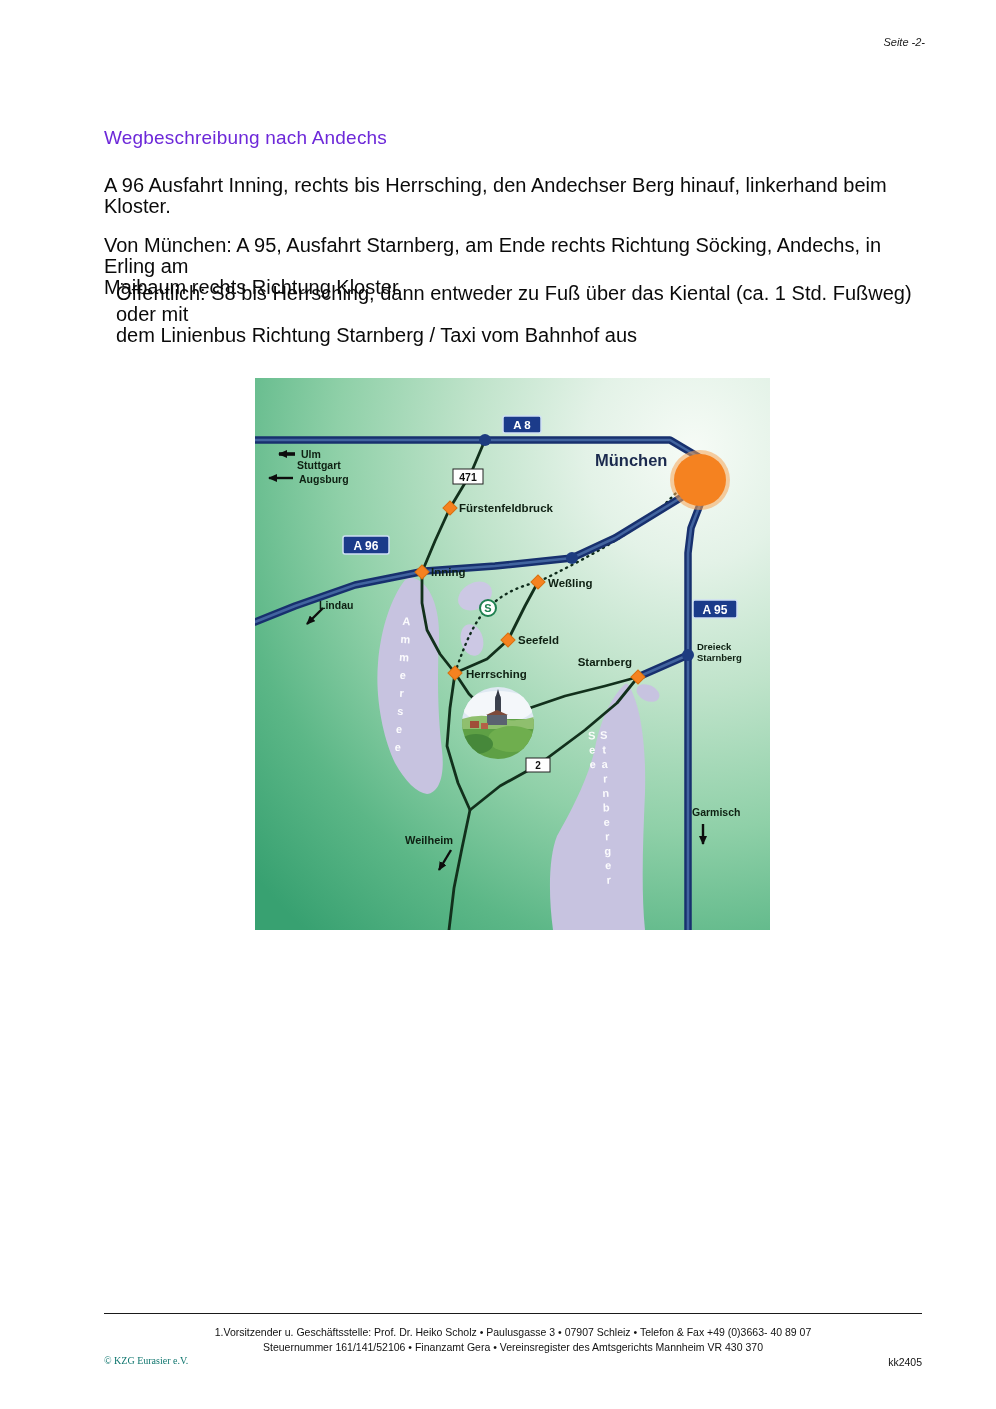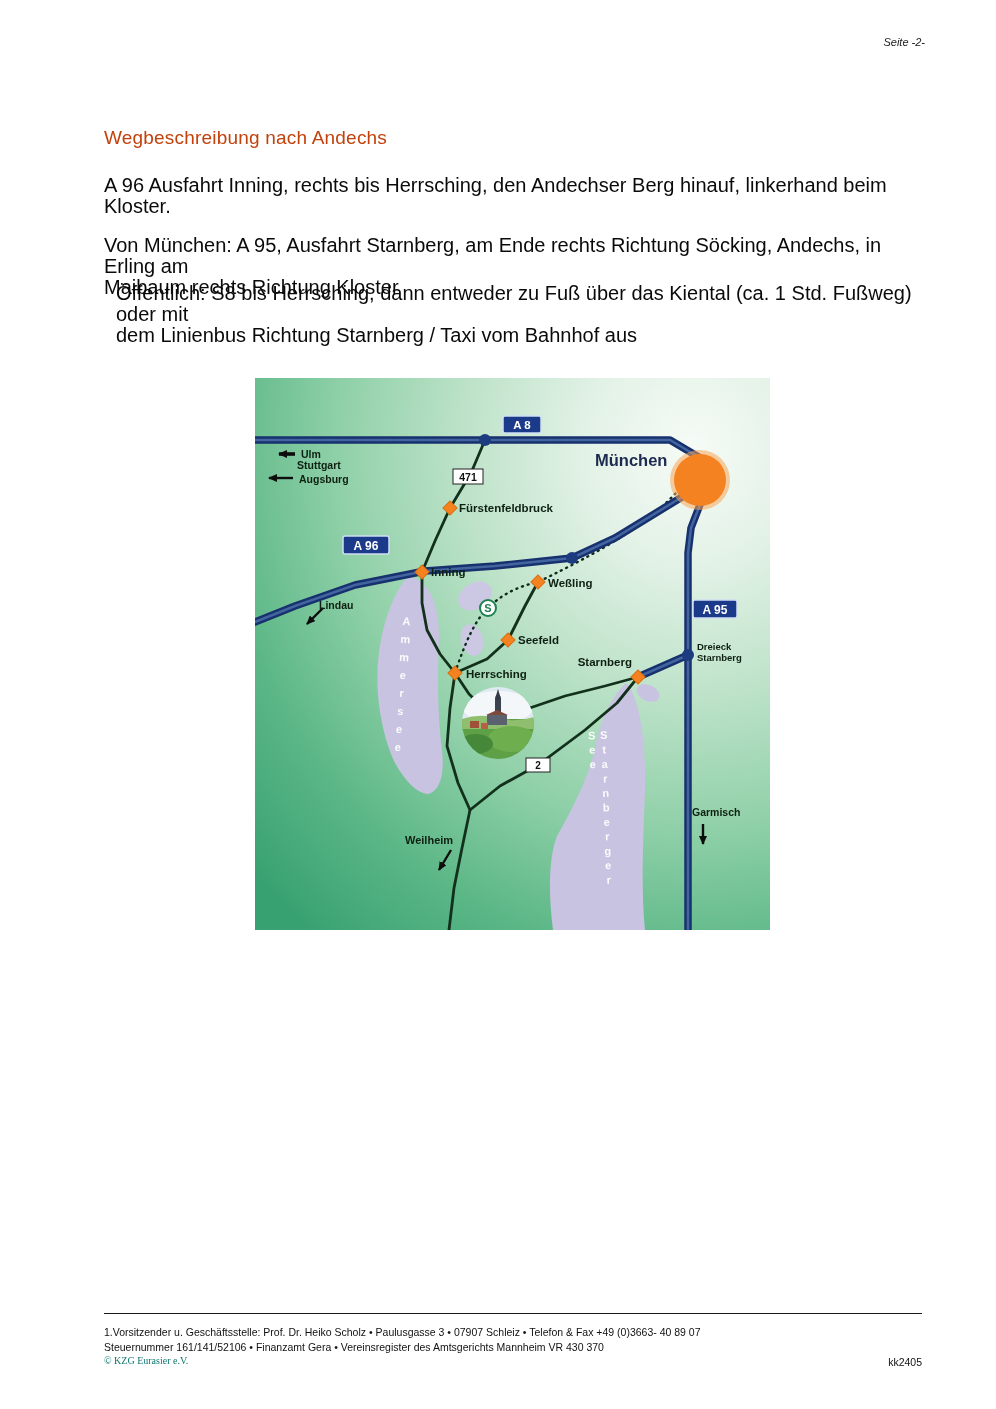--- a/index.html
+++ b/index.html
@@ -4,41 +4,41 @@
 <style>
   html,body{margin:0;padding:0;background:#888;}
   .page{
     position:relative;width:996px;height:1409px;background:#ffffff;
     font-family:"Liberation Sans",sans-serif;color:#111;overflow:hidden;margin:0 auto;
   }
   .page-label{
     position:absolute;top:36px;right:71px;font-size:11px;font-style:italic;color:#222;
   }
   .heading{
-    position:absolute;left:104px;top:127px;font-size:19px;color:#c2410c;letter-spacing:.2px;
+    position:absolute;left:104px;top:127px;font-size:19px;color:#6d28d9;letter-spacing:.2px;
   }
   .para{
     position:absolute;left:104px;font-size:20px;line-height:21px;color:#0a0a0a;width:830px;
   }
   .p1{top:175px;} .p2{top:235px;} .p3{top:283px;margin-left:12px;}
   .map-wrap{
     position:absolute;left:255px;top:378px;width:515px;height:552px;
   }
   .map-wrap svg{display:block;}
   .lake-label{
     position:absolute;writing-mode:vertical-rl;text-orientation:upright;
     color:rgba(255,255,255,.93);font-weight:bold;font-size:11px;pointer-events:none;
   }
   .lake-ammersee-label{left:141px;top:237px;letter-spacing:6px;transform:rotate(4deg);}
   .lake-starnberg-label{left:334px;top:351px;letter-spacing:2.5px;transform:rotate(-2deg);}
   .footer-rule{
     position:absolute;left:104px;top:1313px;width:818px;height:1px;background:#1a1a1a;
   }
   .footer-line{
-    position:absolute;left:104px;width:818px;text-align:left;font-size:10.5px;color:#111;
+    position:absolute;left:104px;width:818px;text-align:center;font-size:10.5px;color:#111;
   }
   .f1{top:1326px;} .f2{top:1341px;}
   .footer-copy{
     position:absolute;left:104px;top:1355px;font-family:"Liberation Serif",serif;font-size:10px;color:#0f766e;
   }
   .footer-code{
     position:absolute;right:74px;top:1356px;font-size:10.5px;color:#111;
   }
   svg text{font-family:"Liberation Sans",sans-serif;}
 </style>

